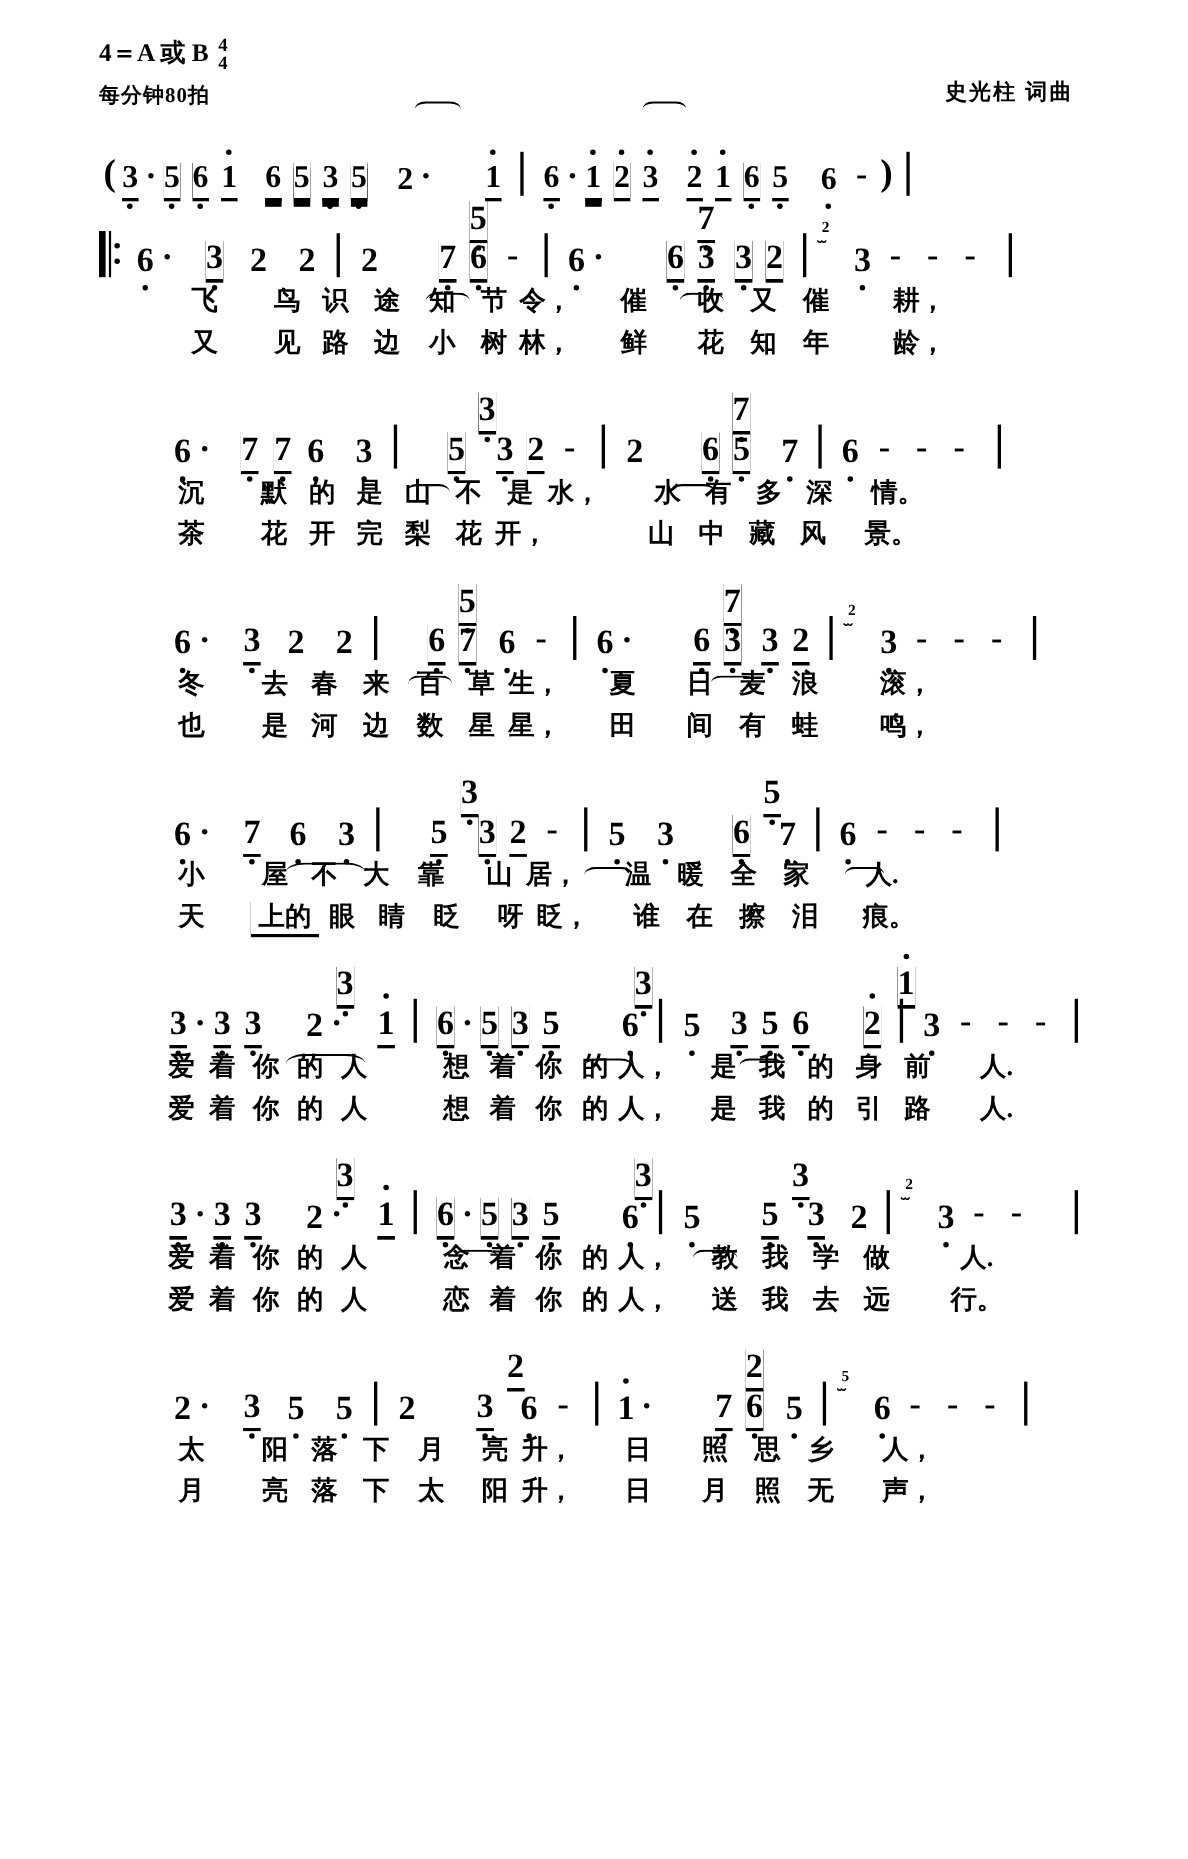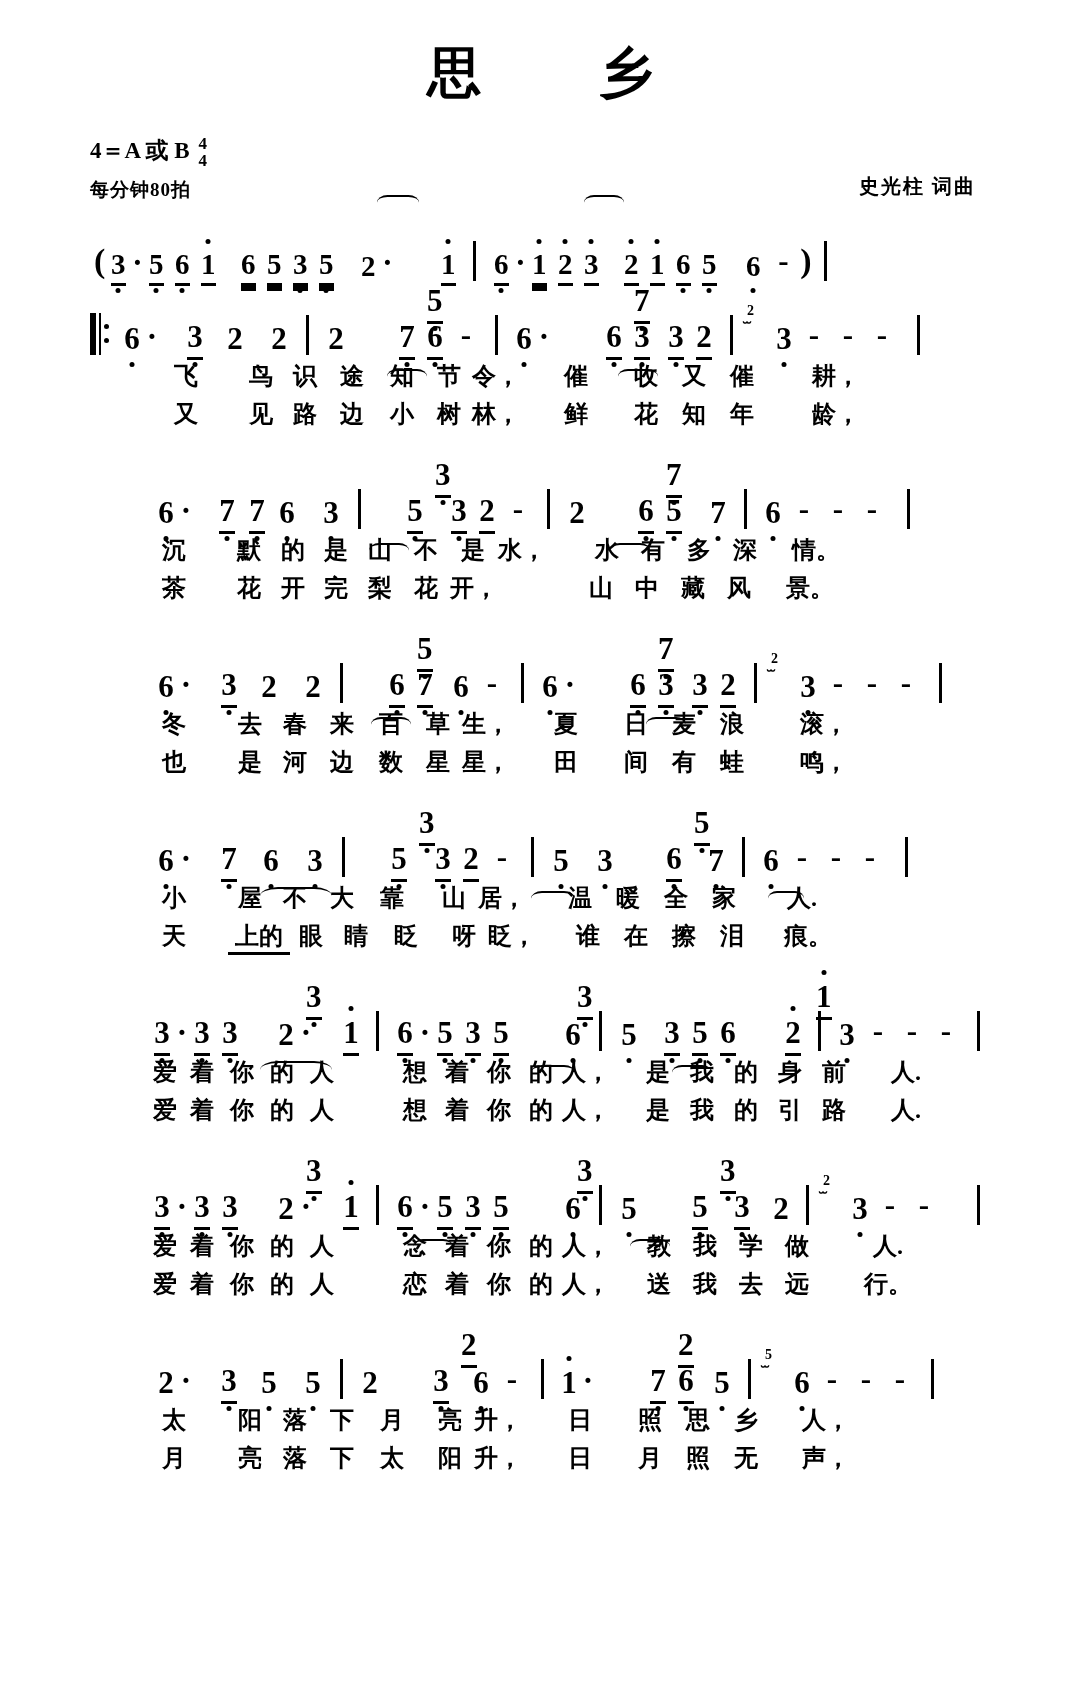--- a/index.html
+++ b/index.html
@@ -249,21 +249,20 @@
   .sysgap { height: 22px; }
   .sysgap-lg { height: 46px; }
 
   .u-under { box-shadow: 0 3px 0 0 #000; }
 </style>
 </head>
 <body>
 
 <div class="sheet">
 
-  <div class="title">思  乡</div>
 
   <div class="header-block">
     <div class="keysig">
       <span>4＝A 或 B</span>
       <span class="frac">
         <span class="num">4</span>
         <span class="den">4</span>
       </span>
     </div>
     <div class="tempo">每分钟80拍</div>

